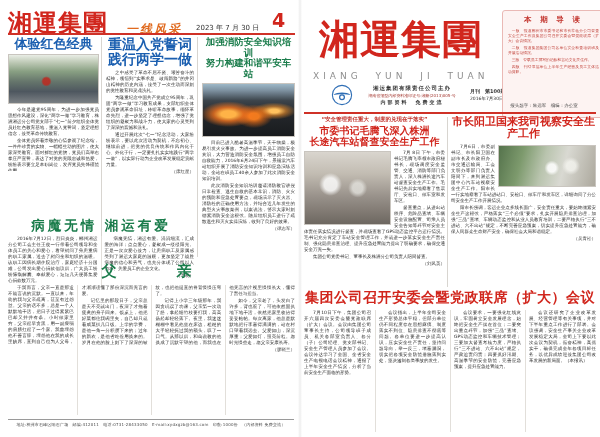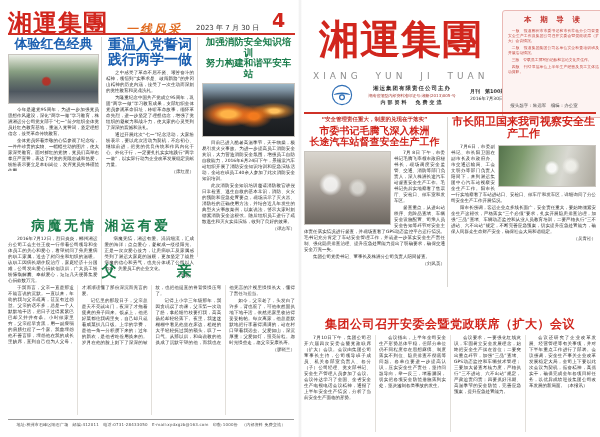--- a/index.html
+++ b/index.html
@@ -204,21 +204,21 @@
       <div class="h-red" style="font-size:11px;">市长阳卫国来我司视察安全生产工作</div>
       <div class="tiny" style="height:154px;margin-top:3px;">
         <div class="photo ph-mayor float-r" style="width:98px;height:42px;"></div>
         <p>7月6日，市委副书记、市长阳卫国在副市长及市政府办、市交通运输局、工会文明办等部门负责人陪同下，来到湘运集团中心汽车站视察安全生产工作。阳市长一行实地察看了车站进站口、安检口、候车厅和发车区，详细询问了分公司安全生产工作开展情况。</p>
         <p>阳市长强调，客运企业点多线长面广，安全责任重大，要始终绷紧安全生产这根弦，严格落实“三个必须”要求，扎实开展隐患排查治理，加强“三品”查堵、车辆动态监控和从业人员教育培训，二要严格执行“三不进站、六不出站”规定，不断完善应急预案，切实提升应急处置能力，确保人民群众生命财产安全，确保社会大局和谐稳定。</p>
         <p class="byline">（吴青松）</p>
       </div>
     </div>
 
     <div class="abs" style="left:4px;top:290px;width:292px;height:142px;overflow:hidden;">
-      <div class="h-red" style="font-size:12px;letter-spacing:.5px;margin-top:28px;">集团公司召开安委会暨党政联席（扩大）会议</div>
+      <div class="h-red" style="font-size:14px;letter-spacing:.5px;">集团公司召开安委会暨党政联席（扩大）会议</div>
       <div class="tiny cols4" style="height:122px;margin-top:4px;">
         <p>7月10日下午，集团公司召开六届四次安委会暨党政联席（扩大）会议。会议由集团公司董事长主持，公司领导班子成员、机关各部室负责人、各分（子）公司经理、党支部书记、安全生产管理人员参加了会议。会议传达学习了全国、全省安全生产电视电话会议精神，通报了上半年安全生产情况，分析了当前安全生产面临的形势。</p>
         <p>会议指出，上半年全司安全生产形势总体平稳，但部分单位仍不同程度存在思想麻痹、制度落实不到位、隐患排查不彻底等问题。各单位要进一步提高认识，压实安全生产责任，坚持问题导向，举一反三，堵塞漏洞，切实把各项安全防范措施落到实处，坚决遏制各类事故的发生。</p>
         <p>会议要求，一要强化红线意识，牢固树立安全发展理念，始终把安全生产摆在首位；二要突出重点环节，加强“三品”查堵、GPS动态监控和车辆技术管理；三要加大督查考核力度，严格执行“三不进站、六不出站”规定，严肃追责问责；四要抓好汛期、高温季节的安全防范，完善应急预案，提升应急处置能力。</p>
         <p>会议还研究了企业改革发展、经营管理等有关事项，并对下半年重点工作进行了部署。会议强调，安全生产事关企业改革发展稳定大局，全司上下要以此次会议为契机，振奋精神，真抓实干，确保完成全年各项目标任务，以优异成绩迎接集团公司改革发展的新局面。（本报讯）</p>
       </div>
     </div>
   </div>
 
   <div class="fold"></div>

